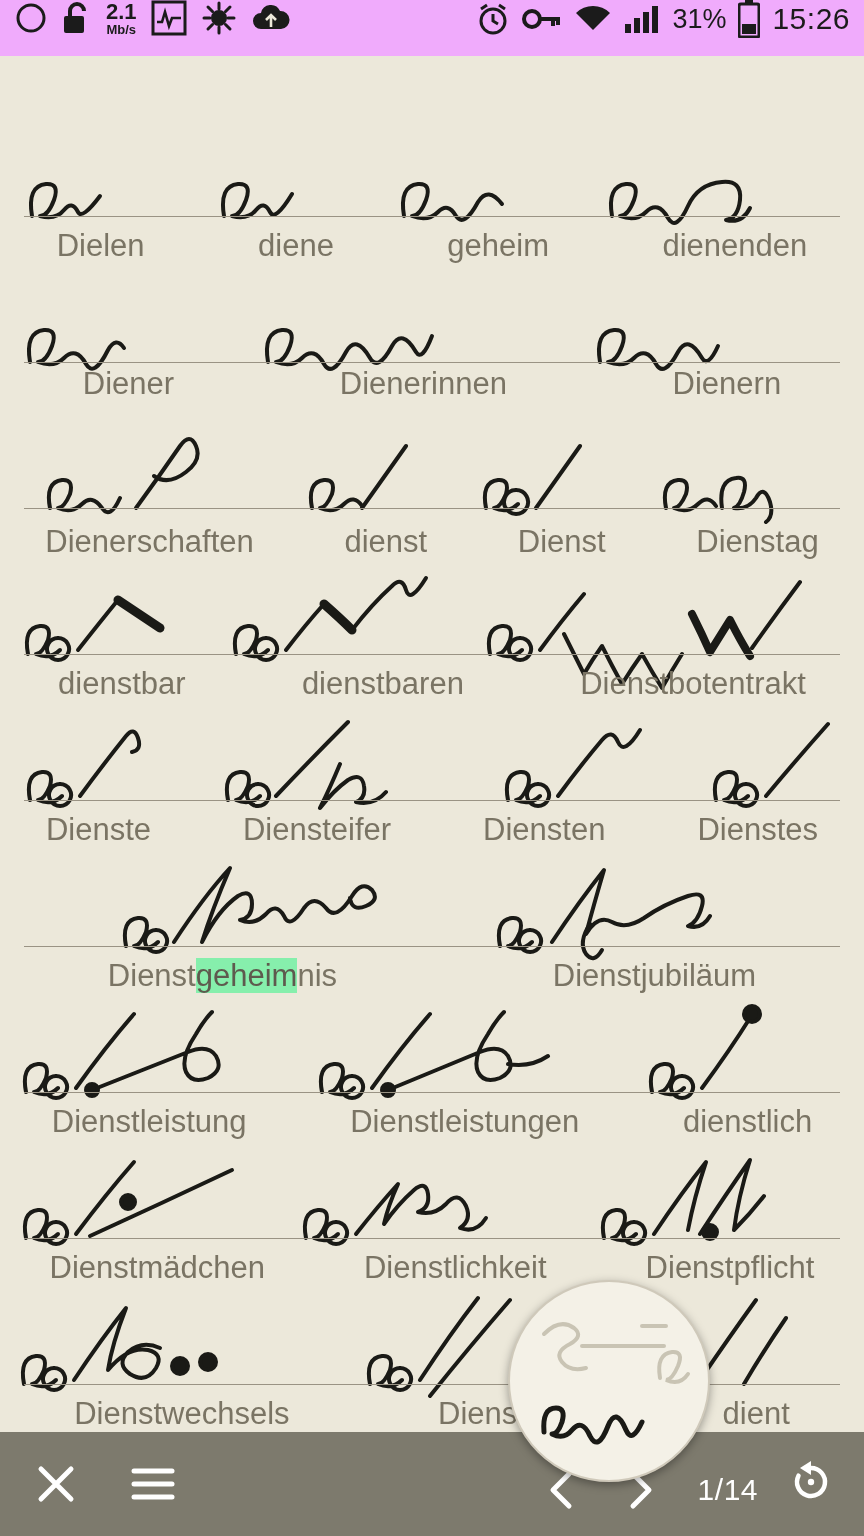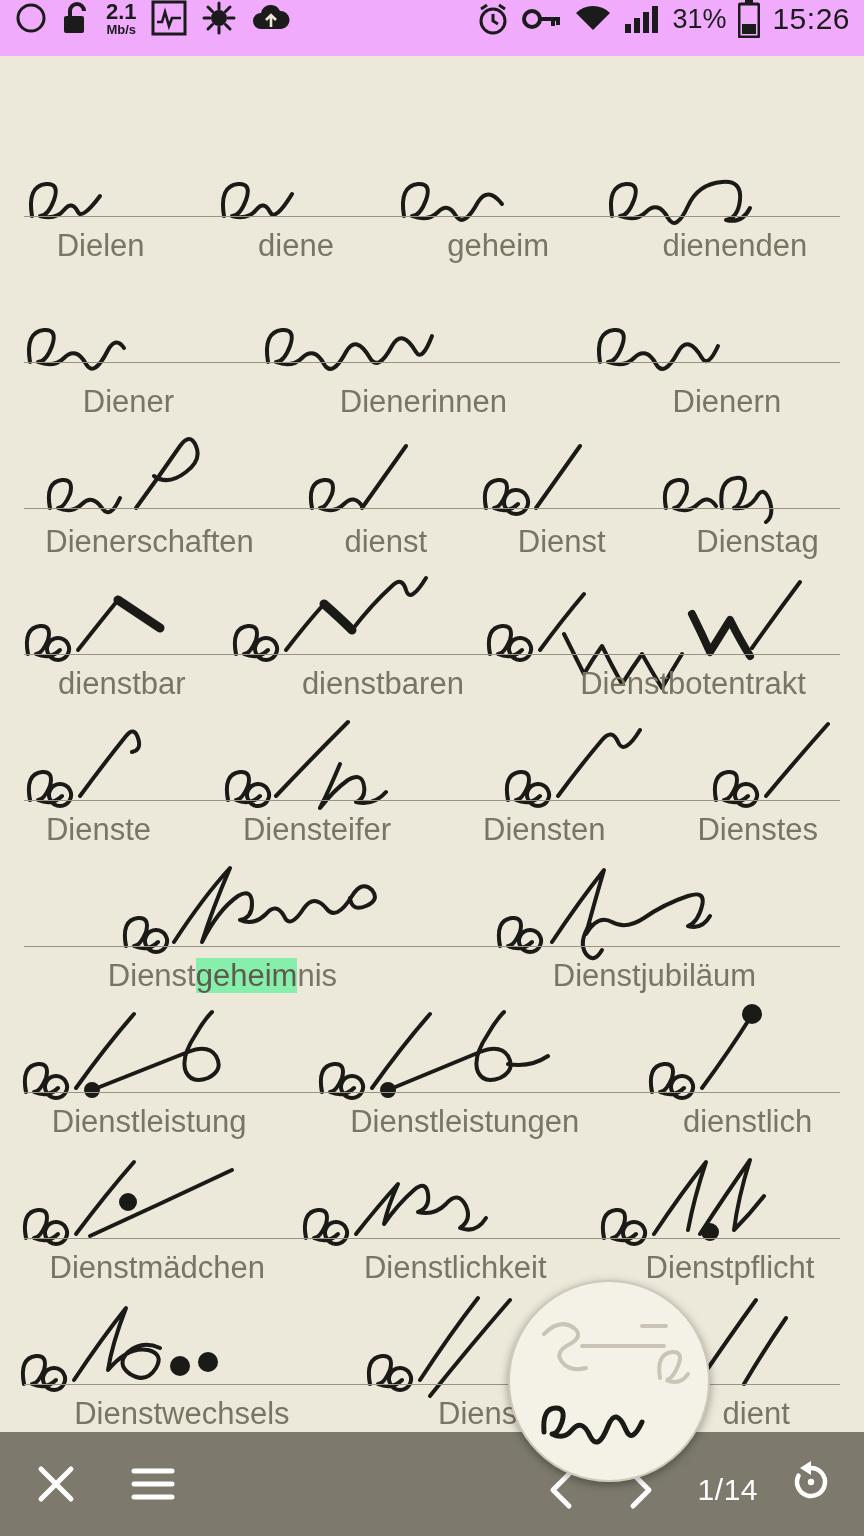--- a/index.html
+++ b/index.html
@@ -199,21 +199,21 @@
     <div class="strokes">
       <svg width="864" height="146" viewBox="0 0 864 146">
         <g fill="none" stroke="#1a1a16" stroke-width="4" stroke-linecap="round" stroke-linejoin="round">
           <path d="M30 100 q-5 -30 14 -32 q14 -1 8 16 q-6 16 -14 16 q16 6 26 -4 q12 -12 22 6 q8 14 22 -14 q8 -14 16 -2"></path>
           <path d="M268 100 q-5 -30 14 -32 q14 -1 8 16 q-6 16 -14 16 q16 6 26 -4 q12 -12 22 6 q8 14 22 -12 q10 -18 24 6 q8 14 22 -12 q10 -18 24 6 q6 10 16 -16"></path>
           <path d="M600 100 q-5 -30 14 -32 q14 -1 8 16 q-6 16 -14 16 q16 6 26 -4 q12 -12 22 6 q8 14 22 -12 q10 -18 24 6 q6 10 16 -12"></path>
         </g>
       </svg>
     </div>
     <div class="baseline" style="top:100px"></div>
-    <div class="labels" style="top:122px">
+    <div class="labels" style="top:104px">
       <span class="word-label">Diener</span>
       <span class="word-label">Dienerinnen</span>
       <span class="word-label">Dienern</span>
     </div>
   </div>
 
   <div class="word-row">
     <div class="strokes">
       <svg width="864" height="146" viewBox="0 0 864 146">
         <g fill="none" stroke="#1a1a16" stroke-width="4" stroke-linecap="round" stroke-linejoin="round">

